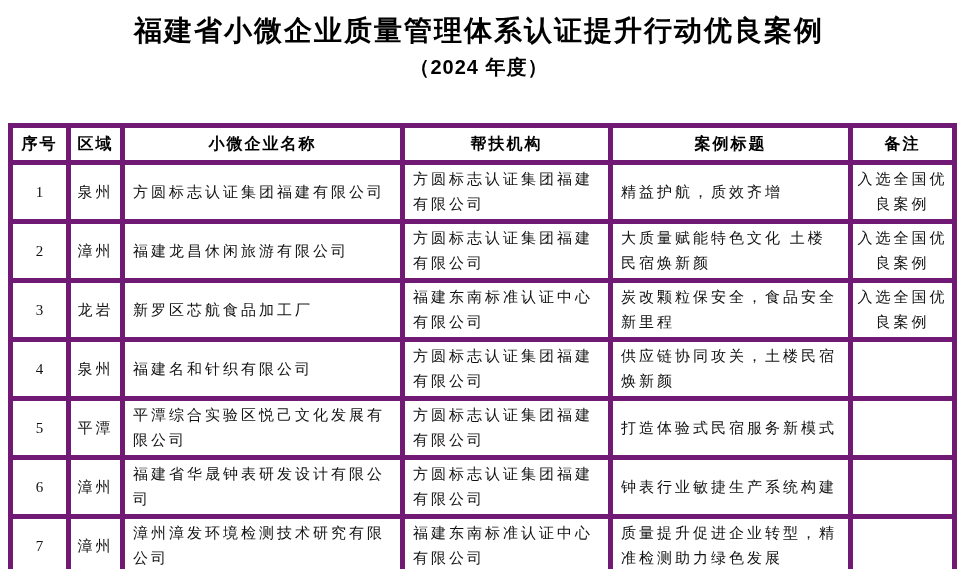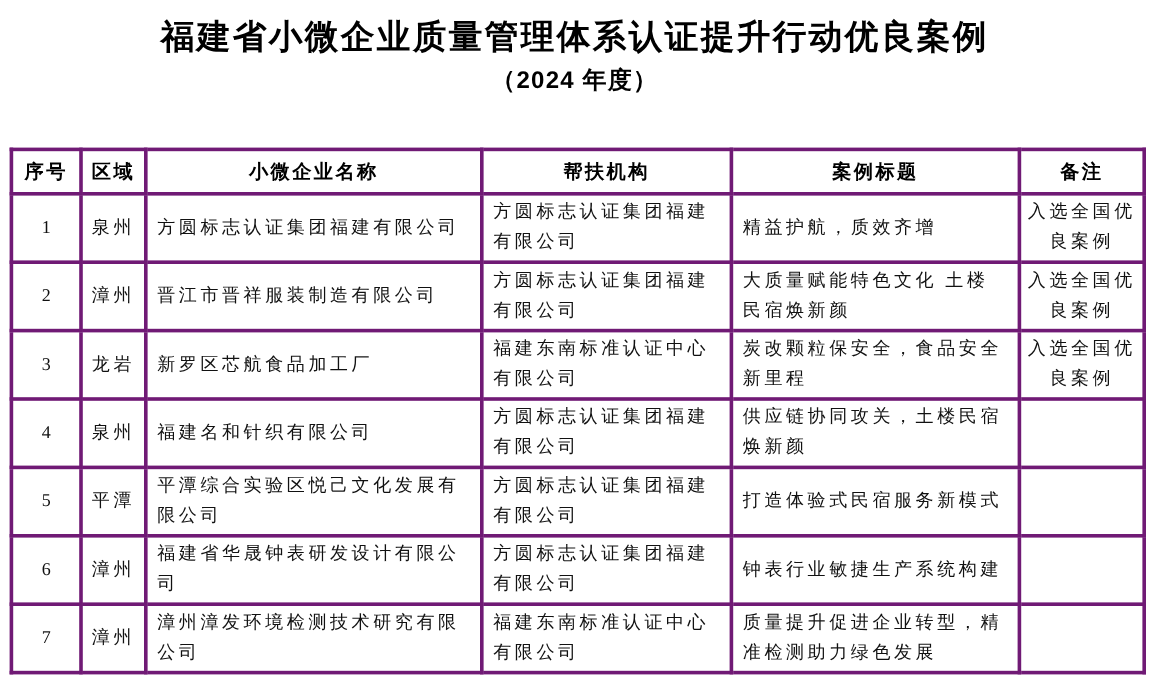--- a/index.html
+++ b/index.html
@@ -43,21 +43,21 @@
   }
   table.cases {
     border-collapse: collapse;
     table-layout: fixed;
     width: 944px;
     margin: 47px 0 0 8px;
     background: #ffffff;
   }
   table.cases th,
   table.cases td {
-    border: 3px solid #701a75;
+    border: 5px solid #701a75;
     box-sizing: border-box;
     overflow: hidden;
   }
   table.cases th {
     height: 37px;
     font-family: "Liberation Sans", sans-serif;
     font-size: 16px;
     font-weight: bold;
     letter-spacing: 2px;
     text-align: center;
@@ -119,21 +119,21 @@
         <td class="center num">1</td>
         <td class="center">泉州</td>
         <td class="left">方圆标志认证集团福建有限公司</td>
         <td class="left">方圆标志认证集团福建有限公司</td>
         <td class="left">精益护航，质效齐增</td>
         <td class="center">入选全国优良案例</td>
       </tr>
       <tr>
         <td class="center num">2</td>
         <td class="center">漳州</td>
-        <td class="left">晋江市晋祥服装制造有限公司</td>
+        <td class="left">福建龙昌休闲旅游有限公司</td>
         <td class="left">方圆标志认证集团福建有限公司</td>
         <td class="left">大质量赋能特色文化 土楼民宿焕新颜</td>
         <td class="center">入选全国优良案例</td>
       </tr>
       <tr>
         <td class="center num">3</td>
         <td class="center">龙岩</td>
         <td class="left">新罗区芯航食品加工厂</td>
         <td class="left">福建东南标准认证中心有限公司</td>
         <td class="left">炭改颗粒保安全，食品安全新里程</td>

